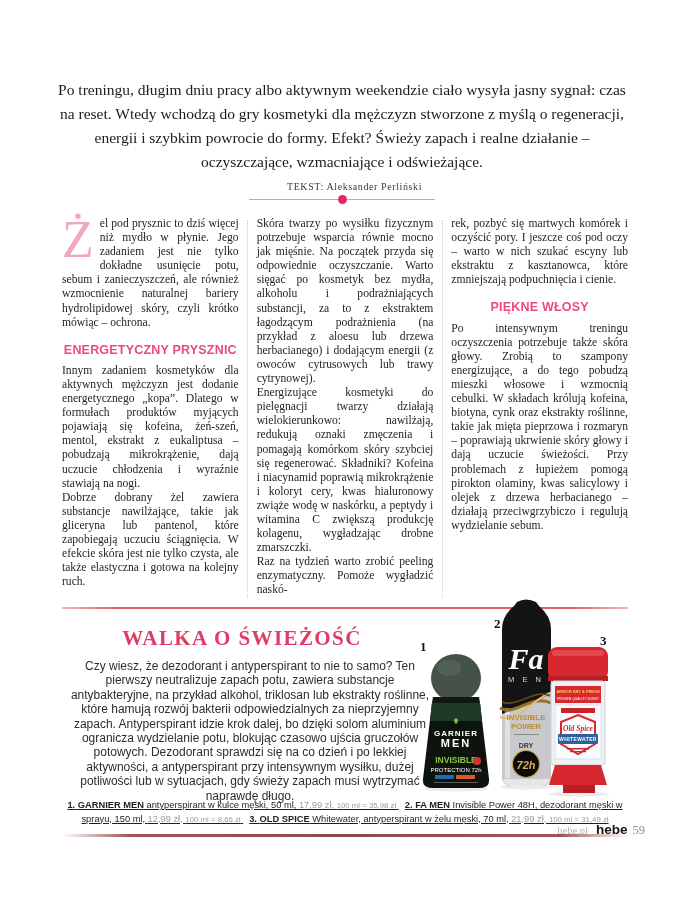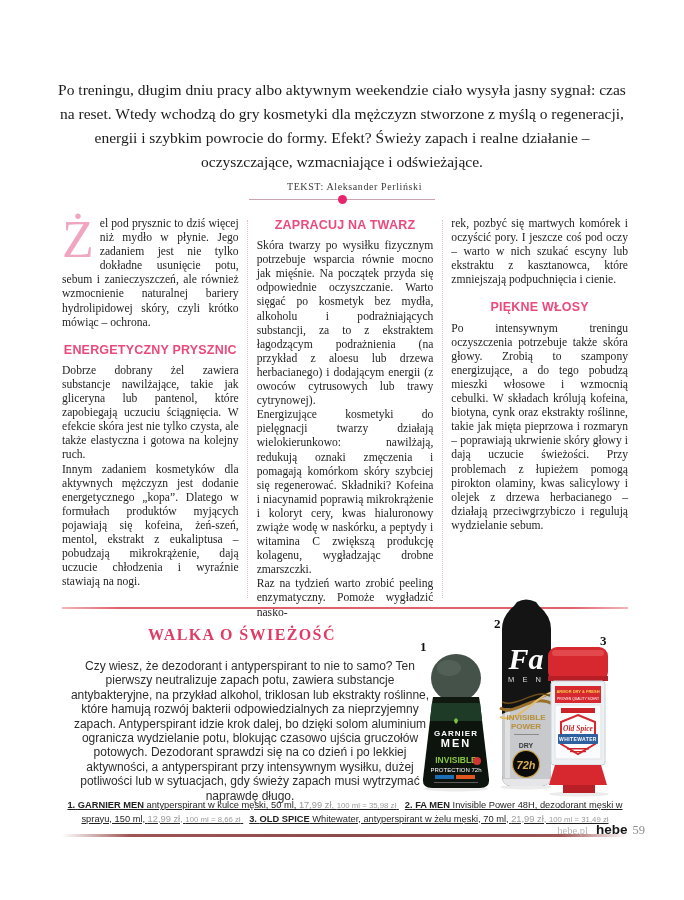--- a/index.html
+++ b/index.html
@@ -24,21 +24,21 @@
   .col-heading { font-family:"Liberation Sans", sans-serif; font-weight:bold; font-size:12.5px;
                  color:#ec4a7b; text-align:center; margin:13px 0 7px; letter-spacing:0.2px; }
   .col-heading.first { margin-top:1px; margin-bottom:7px; }
   .vrule { position:absolute; top:220px; height:378px; width:0; border-left:1px dotted #e3bfc8; }
   .vrule-1 { left:247px; } .vrule-2 { left:442px; }
 
   
   .line-top { position:absolute; top:607px; left:62px; width:566px; height:2px;
               background:linear-gradient(90deg,#f1b6ba,#e0606c 10%,#e0606c 90%,#f1b6ba); }
   .freshness-heading { position:absolute; top:626px; left:62px; width:360px; margin:0; text-align:center;
-              font-family:"Liberation Serif", serif; font-weight:600; font-size:16px;
+              font-family:"Liberation Serif", serif; font-weight:600; font-size:21px;
               letter-spacing:1.4px; color:#e23a64; }
   .freshness-body { position:absolute; top:651px; left:62px; width:360px; margin:8px; text-align:center;
               font-family:"Liberation Sans", sans-serif; font-size:12px; line-height:14.4px; color:#2d2d2d; }
 
   
   .product { position:absolute; }
   .product-num { position:absolute; font-family:"Liberation Serif", serif; font-weight:bold;
                  font-size:13px; color:#111; }
   #num1 { left:420px; top:639px; } #num2 { left:494px; top:616px; } #num3 { left:600px; top:633px; }
   #garnier  { left:420px; top:651px; width:72px;  height:141px; z-index:2; }
@@ -74,26 +74,25 @@
     <span class="sep-dot"></span>
   </div>
 
   <div class="vrule vrule-1"></div>
   <div class="vrule vrule-2"></div>
 
   <main class="columns">
     <section class="col">
       <p><span class="dropcap">Ż</span><span>el pod prysznic to dziś więcej niż mydło w płynie. Jego zadaniem jest nie tylko dokładne usunięcie potu, sebum i zanieczyszczeń, ale również wzmocnienie naturalnej bariery hydrolipidowej skóry, czyli krótko mówiąc – ochrona.</span></p>
       <h3 class="col-heading">ENERGETYCZNY PRYSZNIC</h3>
+      <p>Innym zadaniem kosmetyków dla aktywnych mężczyzn jest dodanie energetycznego „kopa”. Dlatego w formułach produktów myjących pojawiają się kofeina, żeń-szeń, mentol, ekstrakt z eukaliptusa – pobudzają mikrokrążenie, dają uczucie chłodzenia i wyraźnie stawiają na nogi.</p>
       <p>Dobrze dobrany żel zawiera substancje nawilżające, takie jak gliceryna lub pantenol, które zapobiegają uczuciu ściągnięcia. W efekcie skóra jest nie tylko czysta, ale także elastyczna i gotowa na kolejny ruch.</p>
-      <p>Innym zadaniem kosmetyków dla aktywnych mężczyzn jest dodanie energetycznego „kopa”. Dlatego w formułach produktów myjących pojawiają się kofeina, żeń-szeń, mentol, ekstrakt z eukaliptusa – pobudzają mikrokrążenie, dają uczucie chłodzenia i wyraźnie stawiają na nogi.</p>
     </section>
 
     <section class="col">
-      <h3 class="col-heading first">ZAPRACUJ NA TWARZ</h3>
       <p>Skóra twarzy po wysiłku fizycznym potrzebuje wsparcia równie mocno jak mięśnie. Na początek przyda się odpowiednie oczyszczanie. Warto sięgać po kosmetyk bez mydła, alkoholu i podrażniających substancji, za to z ekstraktem łagodzącym podrażnienia (na przykład z aloesu lub drzewa herbacianego) i dodającym energii (z owoców cytrusowych lub trawy cytrynowej).</p>
       <p>Energizujące kosmetyki do pielęgnacji twarzy działają wielokierunkowo: nawilżają, redukują oznaki zmęczenia i pomagają komórkom skóry szybciej się regenerować. Składniki? Kofeina i niacynamid poprawią mikrokrążenie i koloryt cery, kwas hialuronowy zwiąże wodę w naskórku, a peptydy i witamina C zwiększą produkcję kolagenu, wygładzając drobne zmarszczki.</p>
       <p>Raz na tydzień warto zrobić peeling enzymatyczny. Pomoże wygładzić naskó-</p>
     </section>
 
     <section class="col">
       <p>rek, pozbyć się martwych komórek i oczyścić pory. I jeszcze coś pod oczy – warto w nich szukać escyny lub ekstraktu z kasztanowca, które zmniejszają podpuchnięcia i cienie.</p>
       <h3 class="col-heading">PIĘKNE WŁOSY</h3>
       <p>Po intensywnym treningu oczyszczenia potrzebuje także skóra głowy. Zrobią to szampony energizujące, a do tego pobudzą mieszki włosowe i wzmocnią cebulki. W składach królują kofeina, biotyna, cynk oraz ekstrakty roślinne, takie jak mięta pieprzowa i rozmaryn – poprawiają ukrwienie skóry głowy i dają uczucie świeżości. Przy problemach z łupieżem pomogą pirokton olaminy, kwas salicylowy i olejek z drzewa herbacianego – działają przeciwgrzybiczo i regulują wydzielanie sebum.</p>
     </section>

